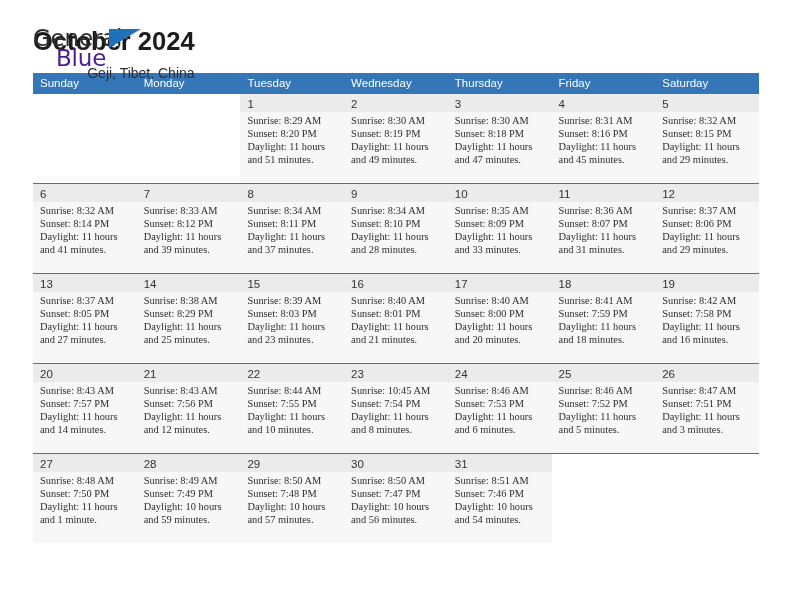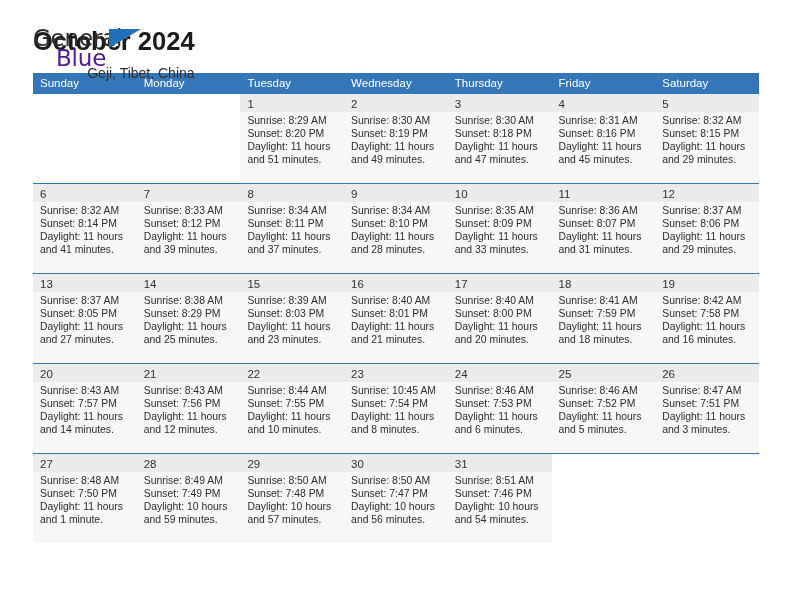--- a/index.html
+++ b/index.html
@@ -123,20 +123,21 @@
     padding: 4px 0 3px 7px;
     line-height: 1.1;
     height: 18px;
     box-sizing: border-box;
   }
   .detail {
     padding: 2px 6px 0 7px;
     font-size: 10.4px;
     line-height: 13.1px;
     color: #2e2e2e;
+    font-family: Liberation Serif, serif;
   }
   .detail div { white-space: nowrap; }
   .empty-cell { background: #ffffff; }
 </style>
 </head>
 <body>
 
 <div class="page">
 
   <div class="header">

